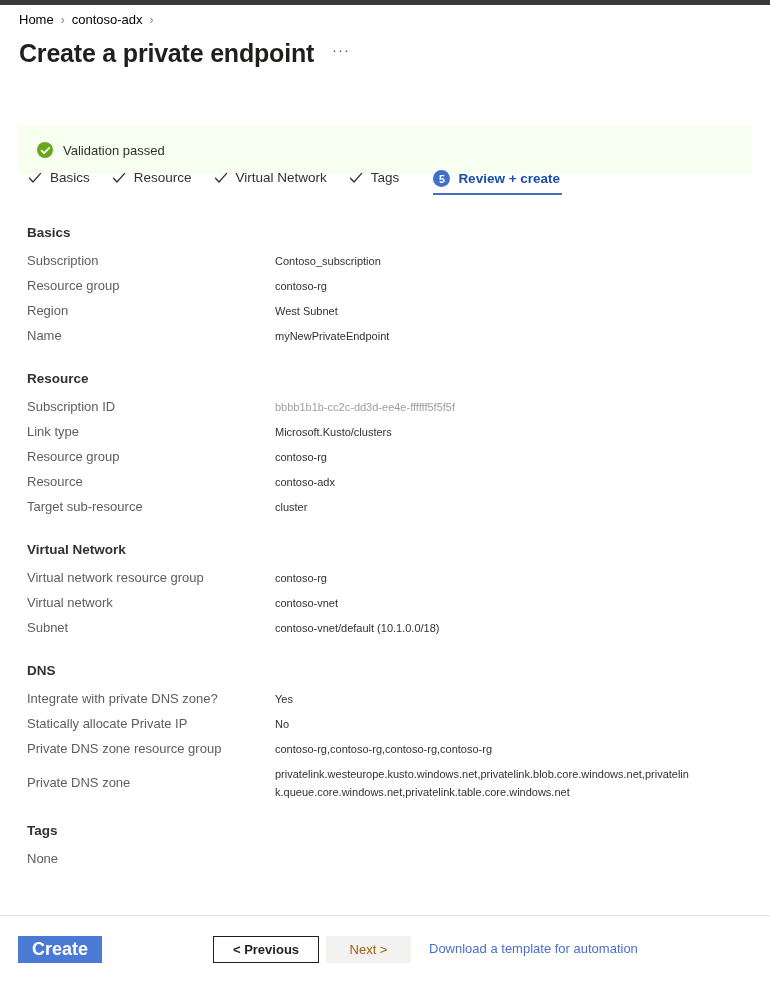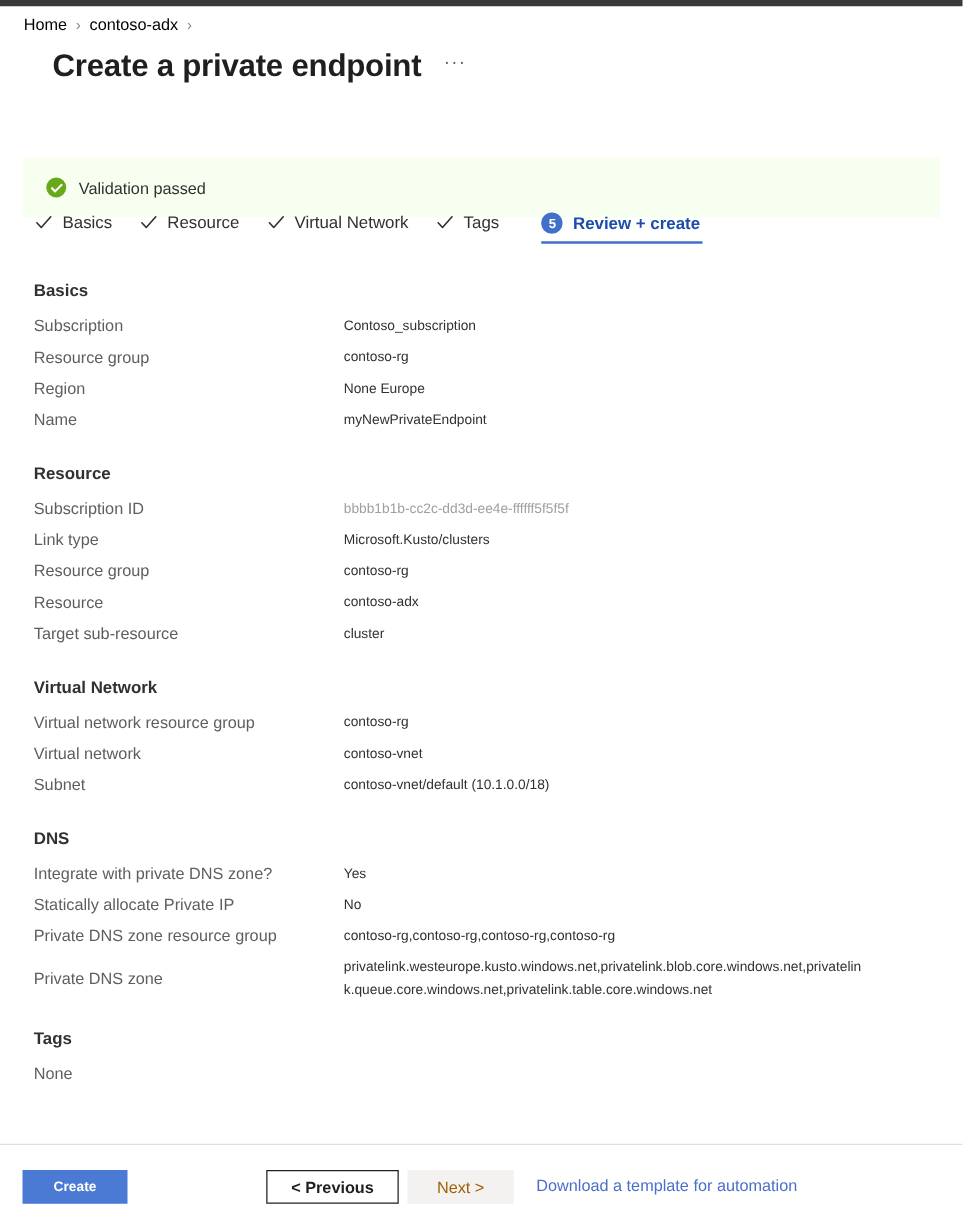--- a/index.html
+++ b/index.html
@@ -46,21 +46,20 @@
     font-size: 12px;
   }
 
   
   .title-row {
     position: absolute;
     top: 38px;
     left: 19px;
     display: flex;
     align-items: flex-end;
-    margin-left: 23px;
   }
   .page-title {
     font-size: 25px;
     font-weight: 600;
     color: #201f1e;
     letter-spacing: -0.2px;
     margin: 0;
     line-height: 30px;
   }
   .ellipsis-btn {
@@ -219,21 +218,21 @@
     background: #ffffff;
   }
   .btn-create {
     position: absolute;
     left: 18px;
     top: 20px;
     width: 84px;
     height: 27px;
     background: #4a7ad4;
     color: #ffffff;
-    font-size: 11px;
+    font-size: 18px;
     font-weight: 600;
     border: none;
     cursor: pointer;
     font-family: "Liberation Sans", sans-serif;
   }
   .btn-prev {
     position: absolute;
     left: 213px;
     top: 20px;
     width: 106px;
@@ -342,21 +341,21 @@
     <div class="row">
       <div class="row-label">Subscription</div>
       <div class="row-value">Contoso_subscription</div>
     </div>
     <div class="row">
       <div class="row-label">Resource group</div>
       <div class="row-value">contoso-rg</div>
     </div>
     <div class="row">
       <div class="row-label">Region</div>
-      <div class="row-value">None Europe</div>
+      <div class="row-value">West Subnet</div>
     </div>
     <div class="row">
       <div class="row-label">Name</div>
       <div class="row-value">myNewPrivateEndpoint</div>
     </div>
   </div>
 
   <div class="section">
     <div class="section-heading">Resource</div>
     <div class="row">

